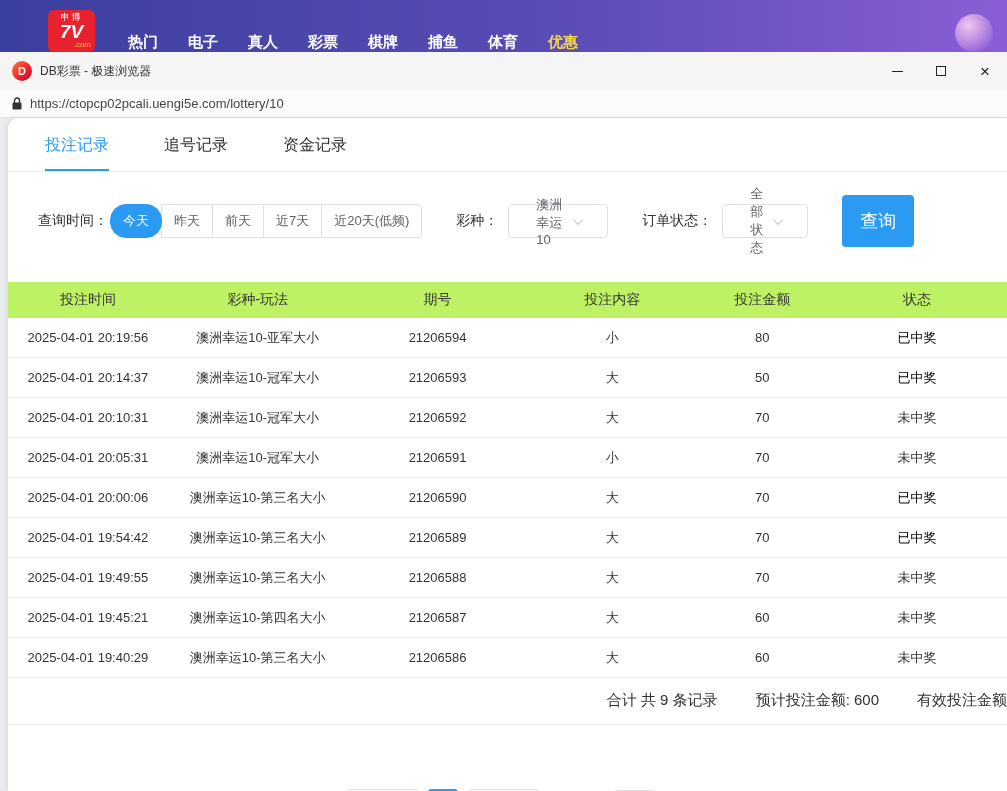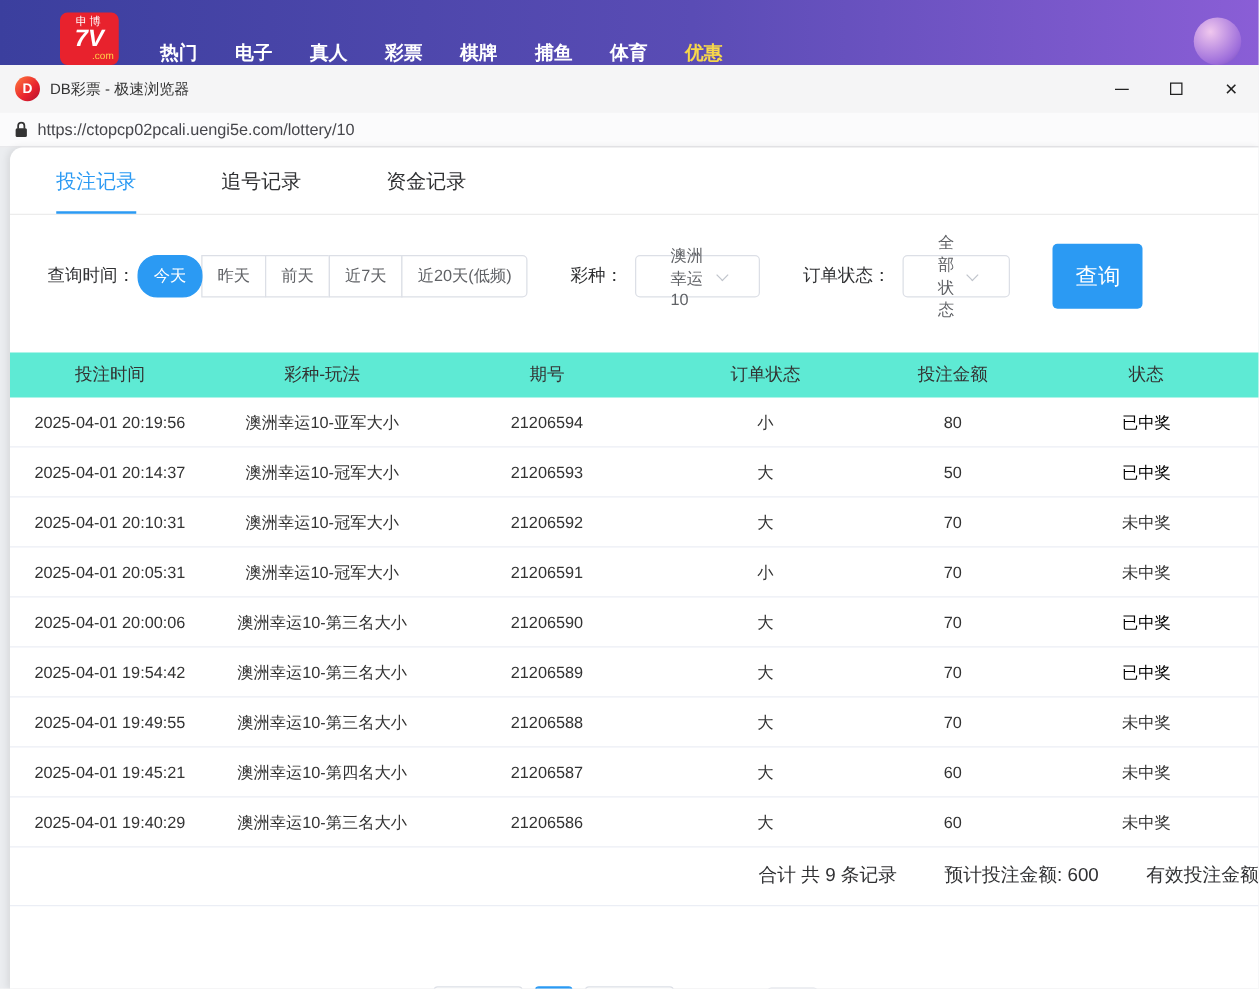--- a/index.html
+++ b/index.html
@@ -60,21 +60,21 @@
   .lock-icon { margin-right: 8px; display: flex; }
   .url { font-size: 13px; color: #46464b; }
 
   
   .card {
     flex: 1; margin-left: 8px; background: #fff;
     border-top-left-radius: 10px;
     box-shadow: -2px 0 6px rgba(0,0,0,.08);
     overflow: hidden;
   }
-  .tabs { padding-left: 37px; border-bottom: 1px solid #ececec; display: flex; gap: 13px; }
+  .tabs { padding-left: 37px; border-bottom: 1px solid #ececec; display: flex; }
   .tab { font-size: 16px; color: #303133; padding: 17px 0 13px; margin-right: 55px;
          border-bottom: 2px solid transparent; cursor: pointer; }
   .tab.active { color: #2b9af3; border-bottom-color: #2b9af3; }
 
   .filters { display: flex; align-items: center; padding: 23px 0 23px 30px; }
   .flabel { font-size: 14px; color: #303133; white-space: nowrap; }
   .gap { margin-left: 34px; }
   .time-group { display: flex; margin-left: 2px; }
   .time-btn {
     height: 34px; padding: 0 12px; border: 1px solid #dcdfe6; background: #fff;
@@ -94,21 +94,21 @@
   .chev {
     width: 7px; height: 7px; border-right: 1px solid #c0c4cc; border-bottom: 1px solid #c0c4cc;
     transform: rotate(45deg) translateY(-2px); flex: 0 0 auto; margin-left: 8px;
   }
   .search-btn {
     margin-left: 34px; width: 72px; height: 52px; background: #2b9af3; color: #fff;
     border: none; border-radius: 4px; font-size: 18px; cursor: pointer; font-family: inherit; text-align: center;
   }
 
   
-  .thead { display: flex; background: #5eead4; height: 36px; align-items: center; margin-top: 12px; }
+  .thead { display: flex; background: #bef264; height: 36px; align-items: center; margin-top: 12px; }
   .th { font-size: 14px; color: #333; text-align: center; }
   .trow { display: flex; height: 40px; align-items: center; border-bottom: 1px solid #ebeef5; }
   .td { font-size: 13px; color: #333; text-align: center; overflow: hidden; white-space: nowrap; }
   .td.won { color: #000000; }
   .col-time { width: 16%; } .col-game { width: 18%; } .col-issue { width: 18%; }
   .col-content { width: 17%; } .col-amount { width: 13%; } .col-status { width: 18%; }
 
   .summary {
     display: flex; justify-content: flex-end; align-items: center;
     padding: 13px 0 14px; border-bottom: 1px solid #ebeef5;
@@ -206,21 +206,21 @@
         <span>全部状态</span>
         <span class="chev"></span>
       </div>
       <button class="search-btn">查询</button>
     </div>
 
     <div class="thead">
         <div class="th col-time">投注时间</div>
         <div class="th col-game">彩种-玩法</div>
         <div class="th col-issue">期号</div>
-        <div class="th col-content">订单状态</div>
+        <div class="th col-content">投注内容</div>
         <div class="th col-amount">投注金额</div>
         <div class="th col-status">状态</div>
       </div>
     <div class="tbody">
         <div class="trow">
           <div class="td col-time">2025-04-01 20:19:56</div>
           <div class="td col-game">澳洲幸运10-亚军大小</div>
           <div class="td col-issue">21206594</div>
           <div class="td col-content">小</div>
           <div class="td col-amount">80</div>

